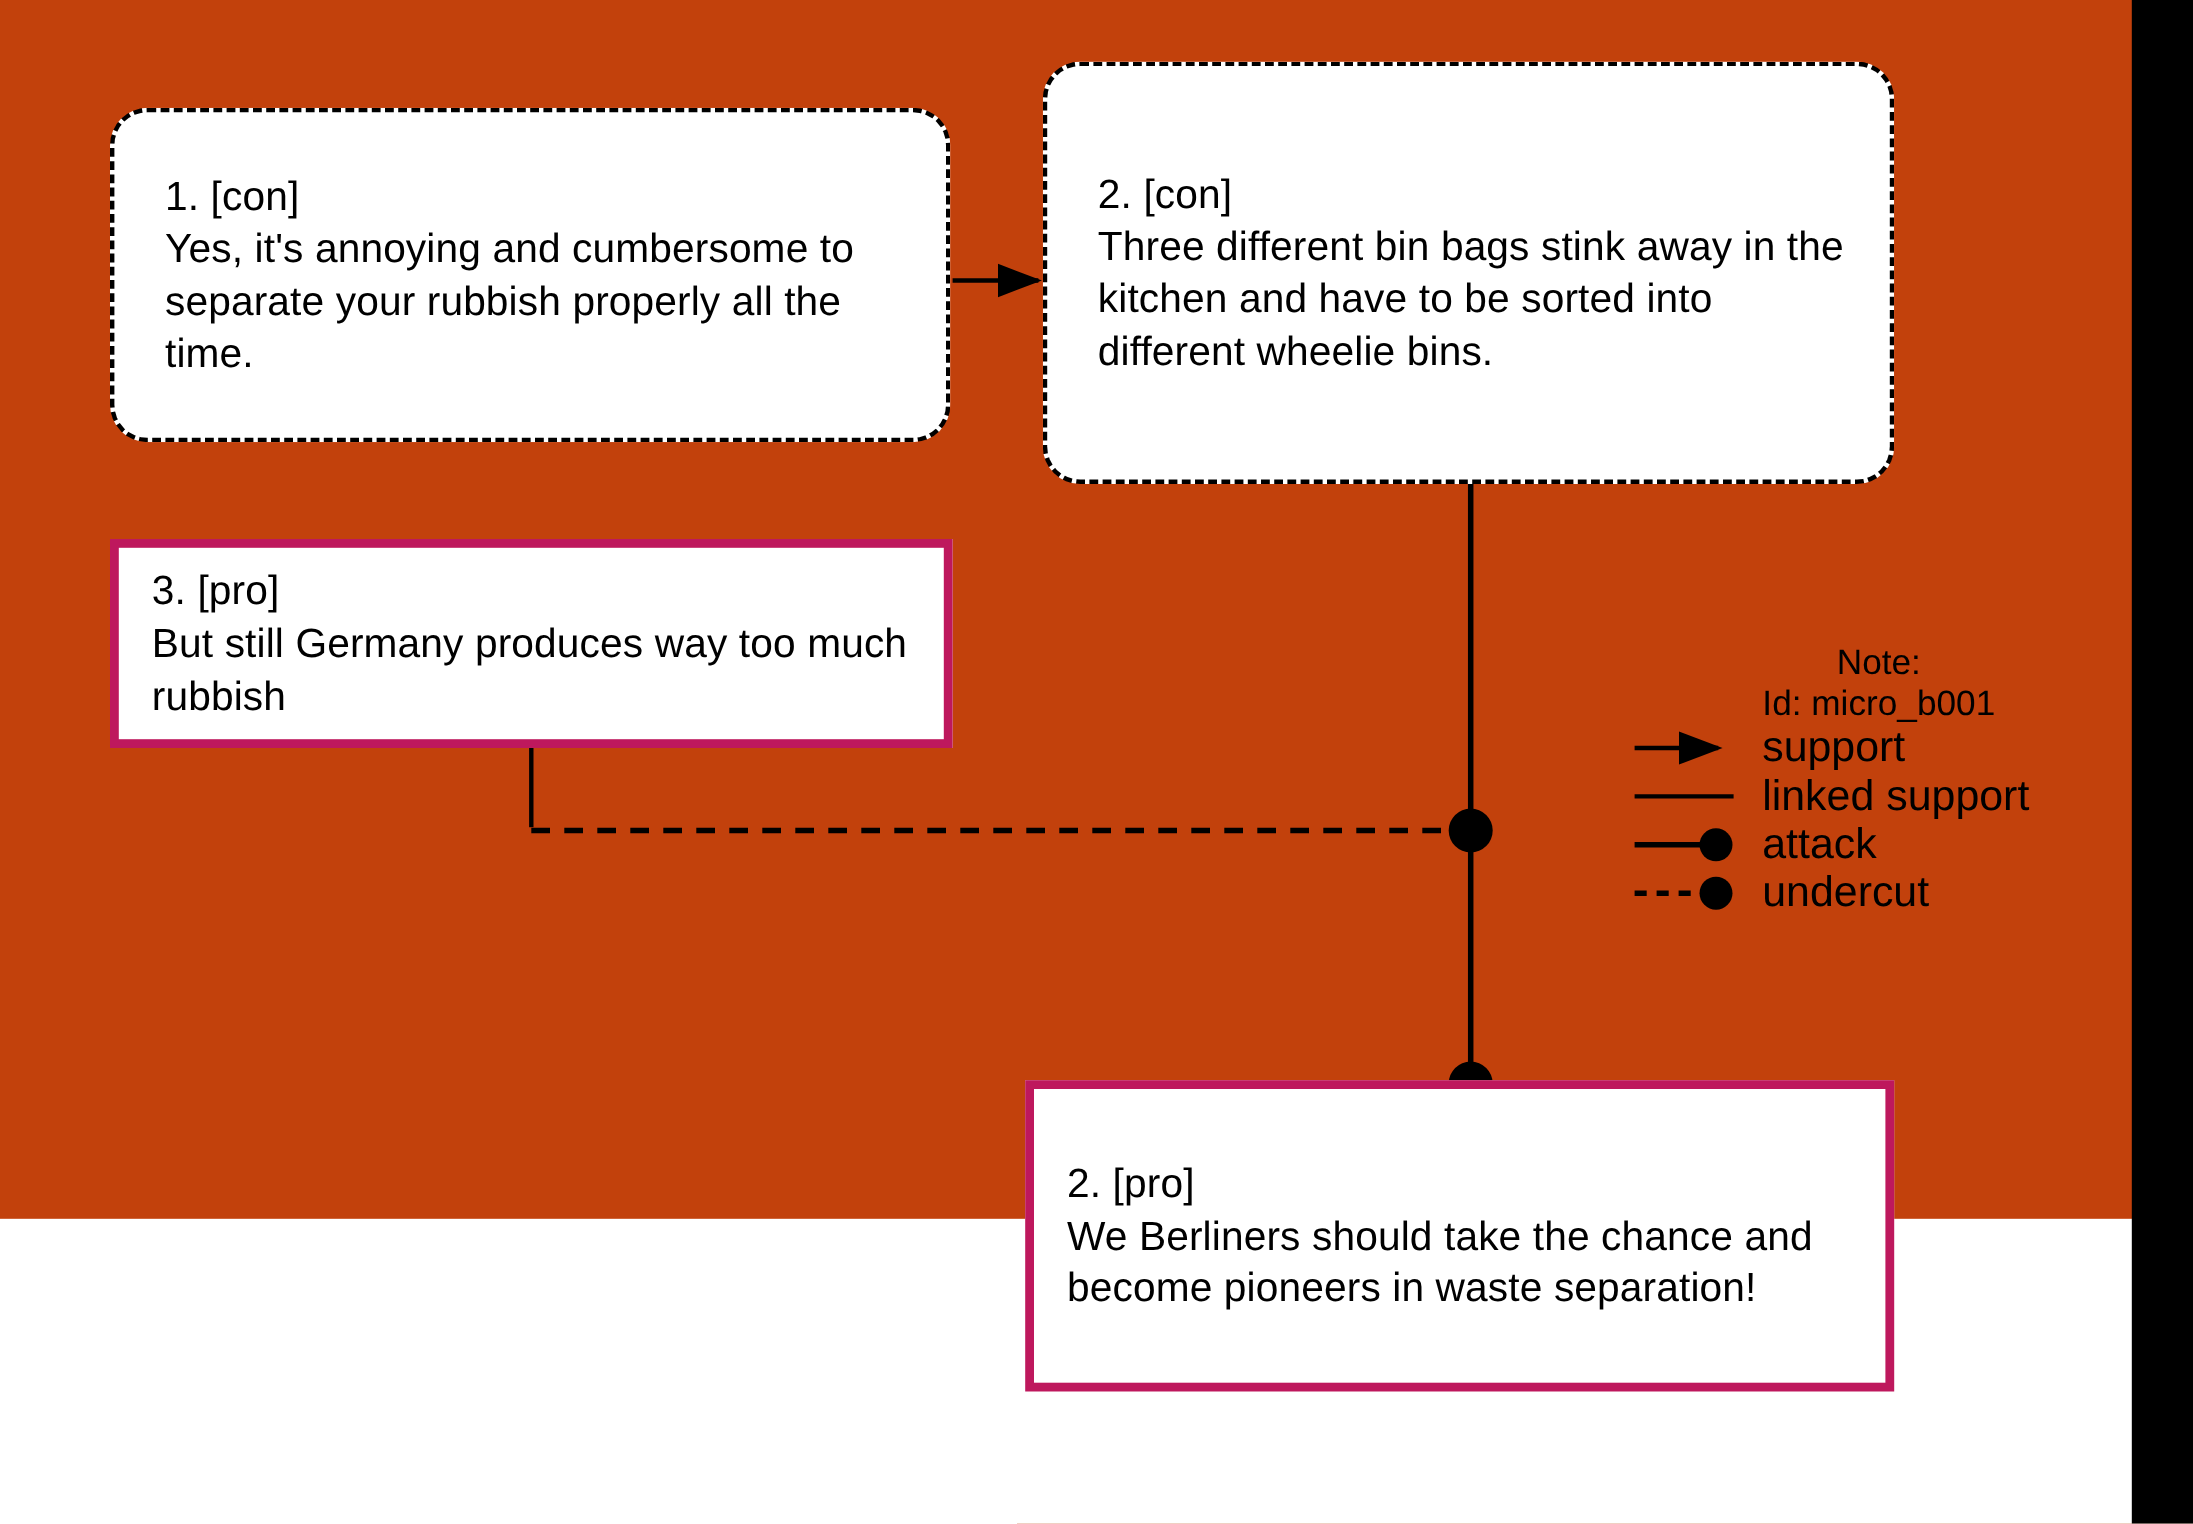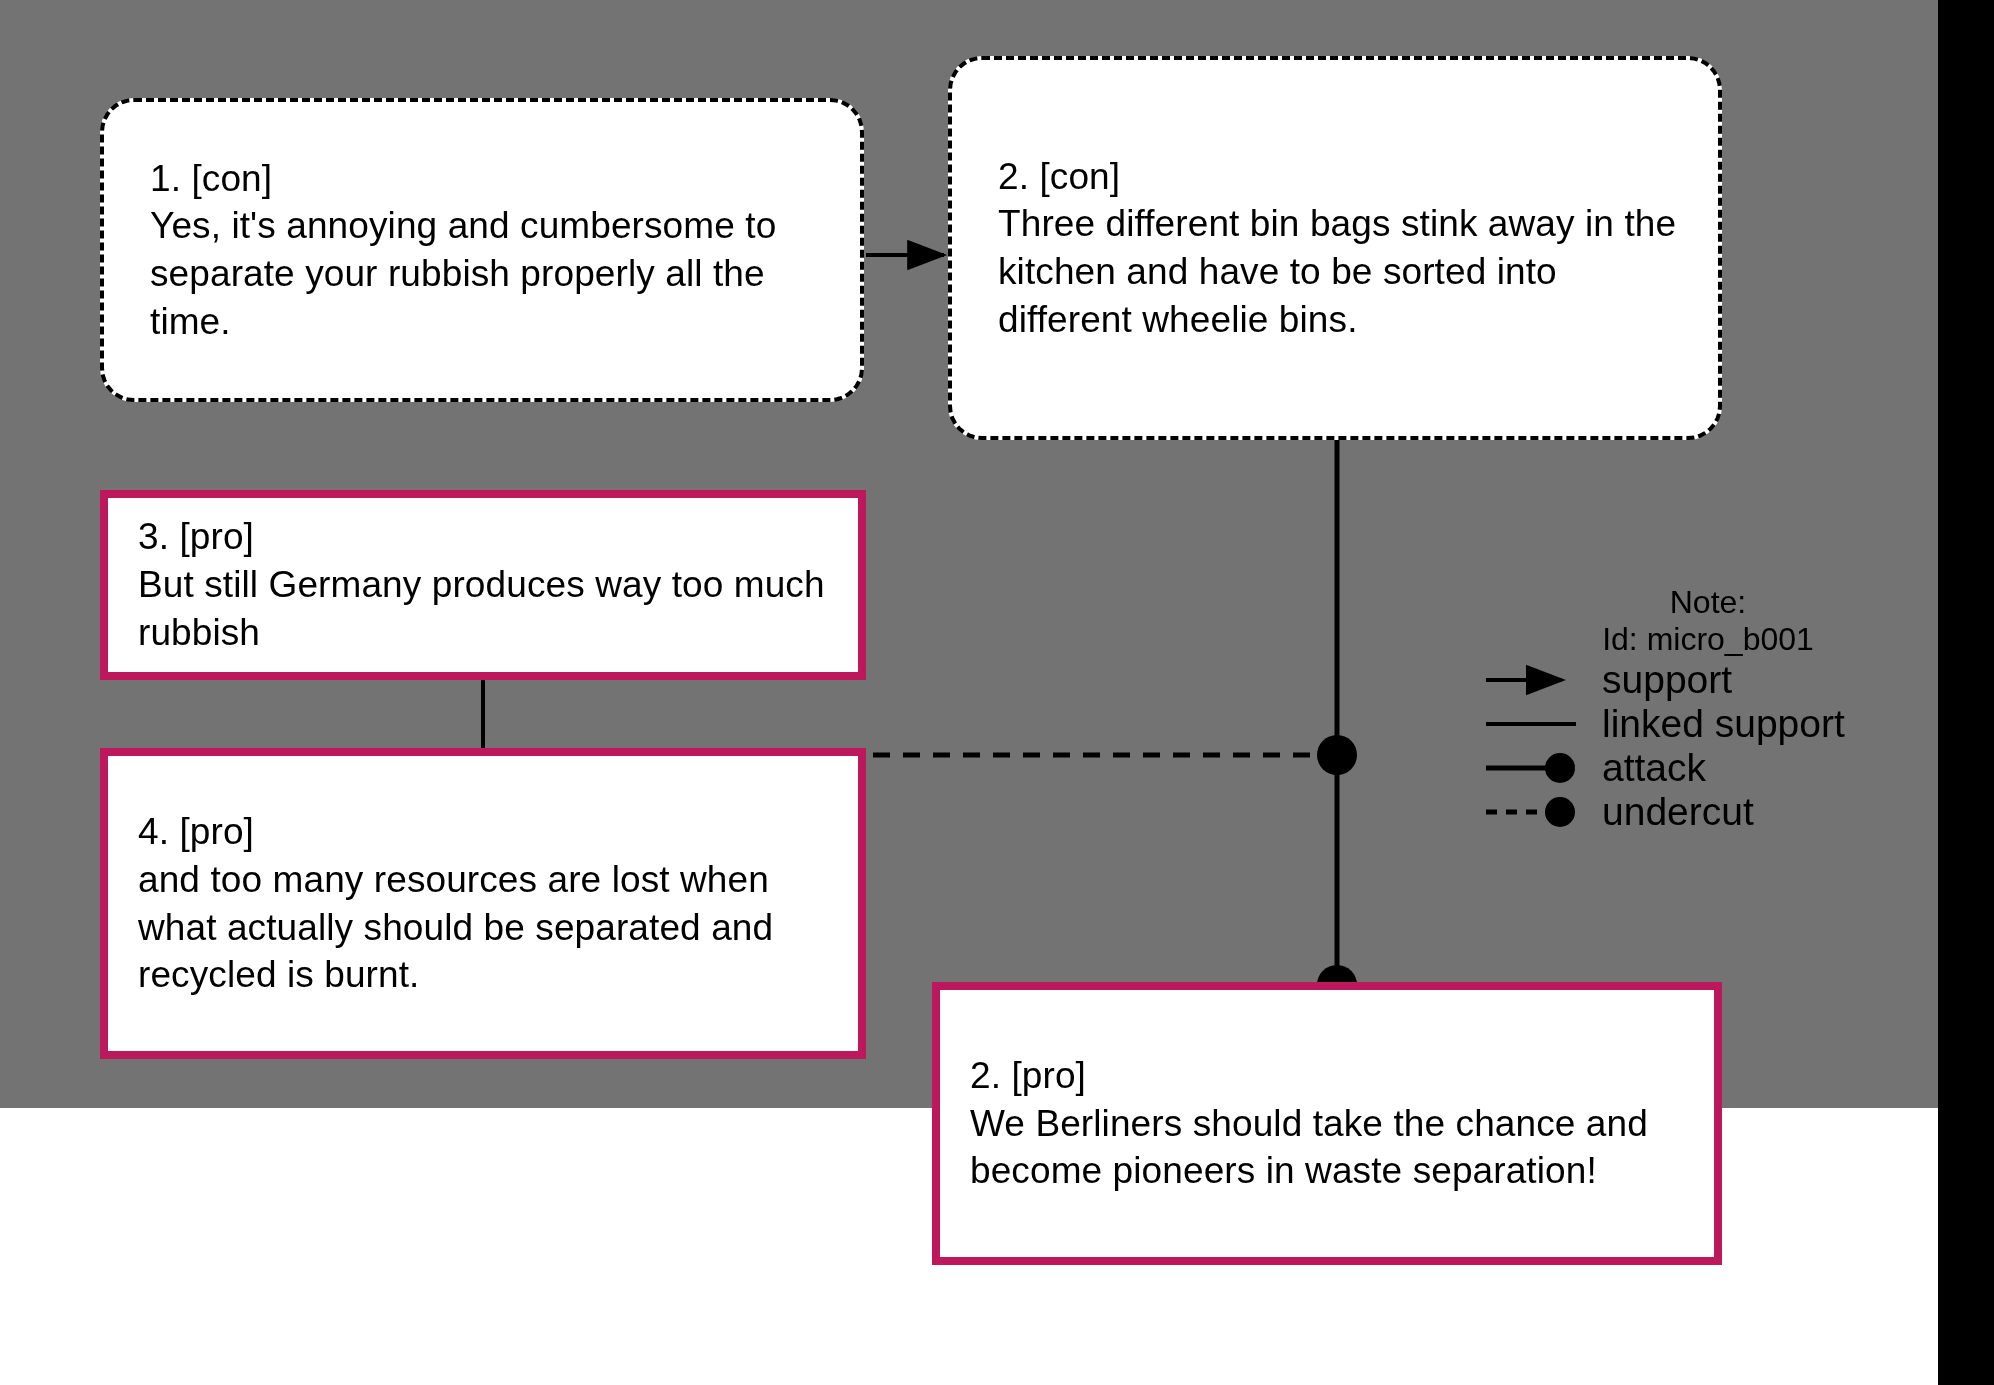--- a/index.html
+++ b/index.html
@@ -10,21 +10,21 @@
   body {
     width: 1994px; height: 1385px;
     font-family: "Liberation Sans", sans-serif;
     position: relative;
     overflow: hidden;
   }
   #canvas {
     position: absolute;
     left: 0; top: 0;
     width: 1994px; height: 1108px;
-    background: #737373;
+    background: #c2410c;
   }
   .right-strip {
     position: absolute;
     top: 0;
     left: 1938px;
     width: 56px;
     height: 1385px;
     background: #000000;
   }
 
@@ -145,26 +145,20 @@
     </div>
   </div>
 
   <div class="node solid" id="node3">
     <div class="node-inner">
       <div class="node-head">3. [pro]</div>
       <div class="node-text">But still Germany produces way too much rubbish</div>
     </div>
   </div>
 
-  <div class="node solid" id="node4">
-    <div class="node-inner">
-      <div class="node-head">4. [pro]</div>
-      <div class="node-text">and too many resources are lost when what actually should be separated and recycled is burnt.</div>
-    </div>
-  </div>
 
   <div class="node solid" id="node5">
     <div class="node-inner">
       <div class="node-head">2. [pro]</div>
       <div class="node-text">We Berliners should take the chance and become pioneers in waste separation!</div>
     </div>
   </div>
 
   <div id="legend">
     <div class="legend-line">Note:</div>

